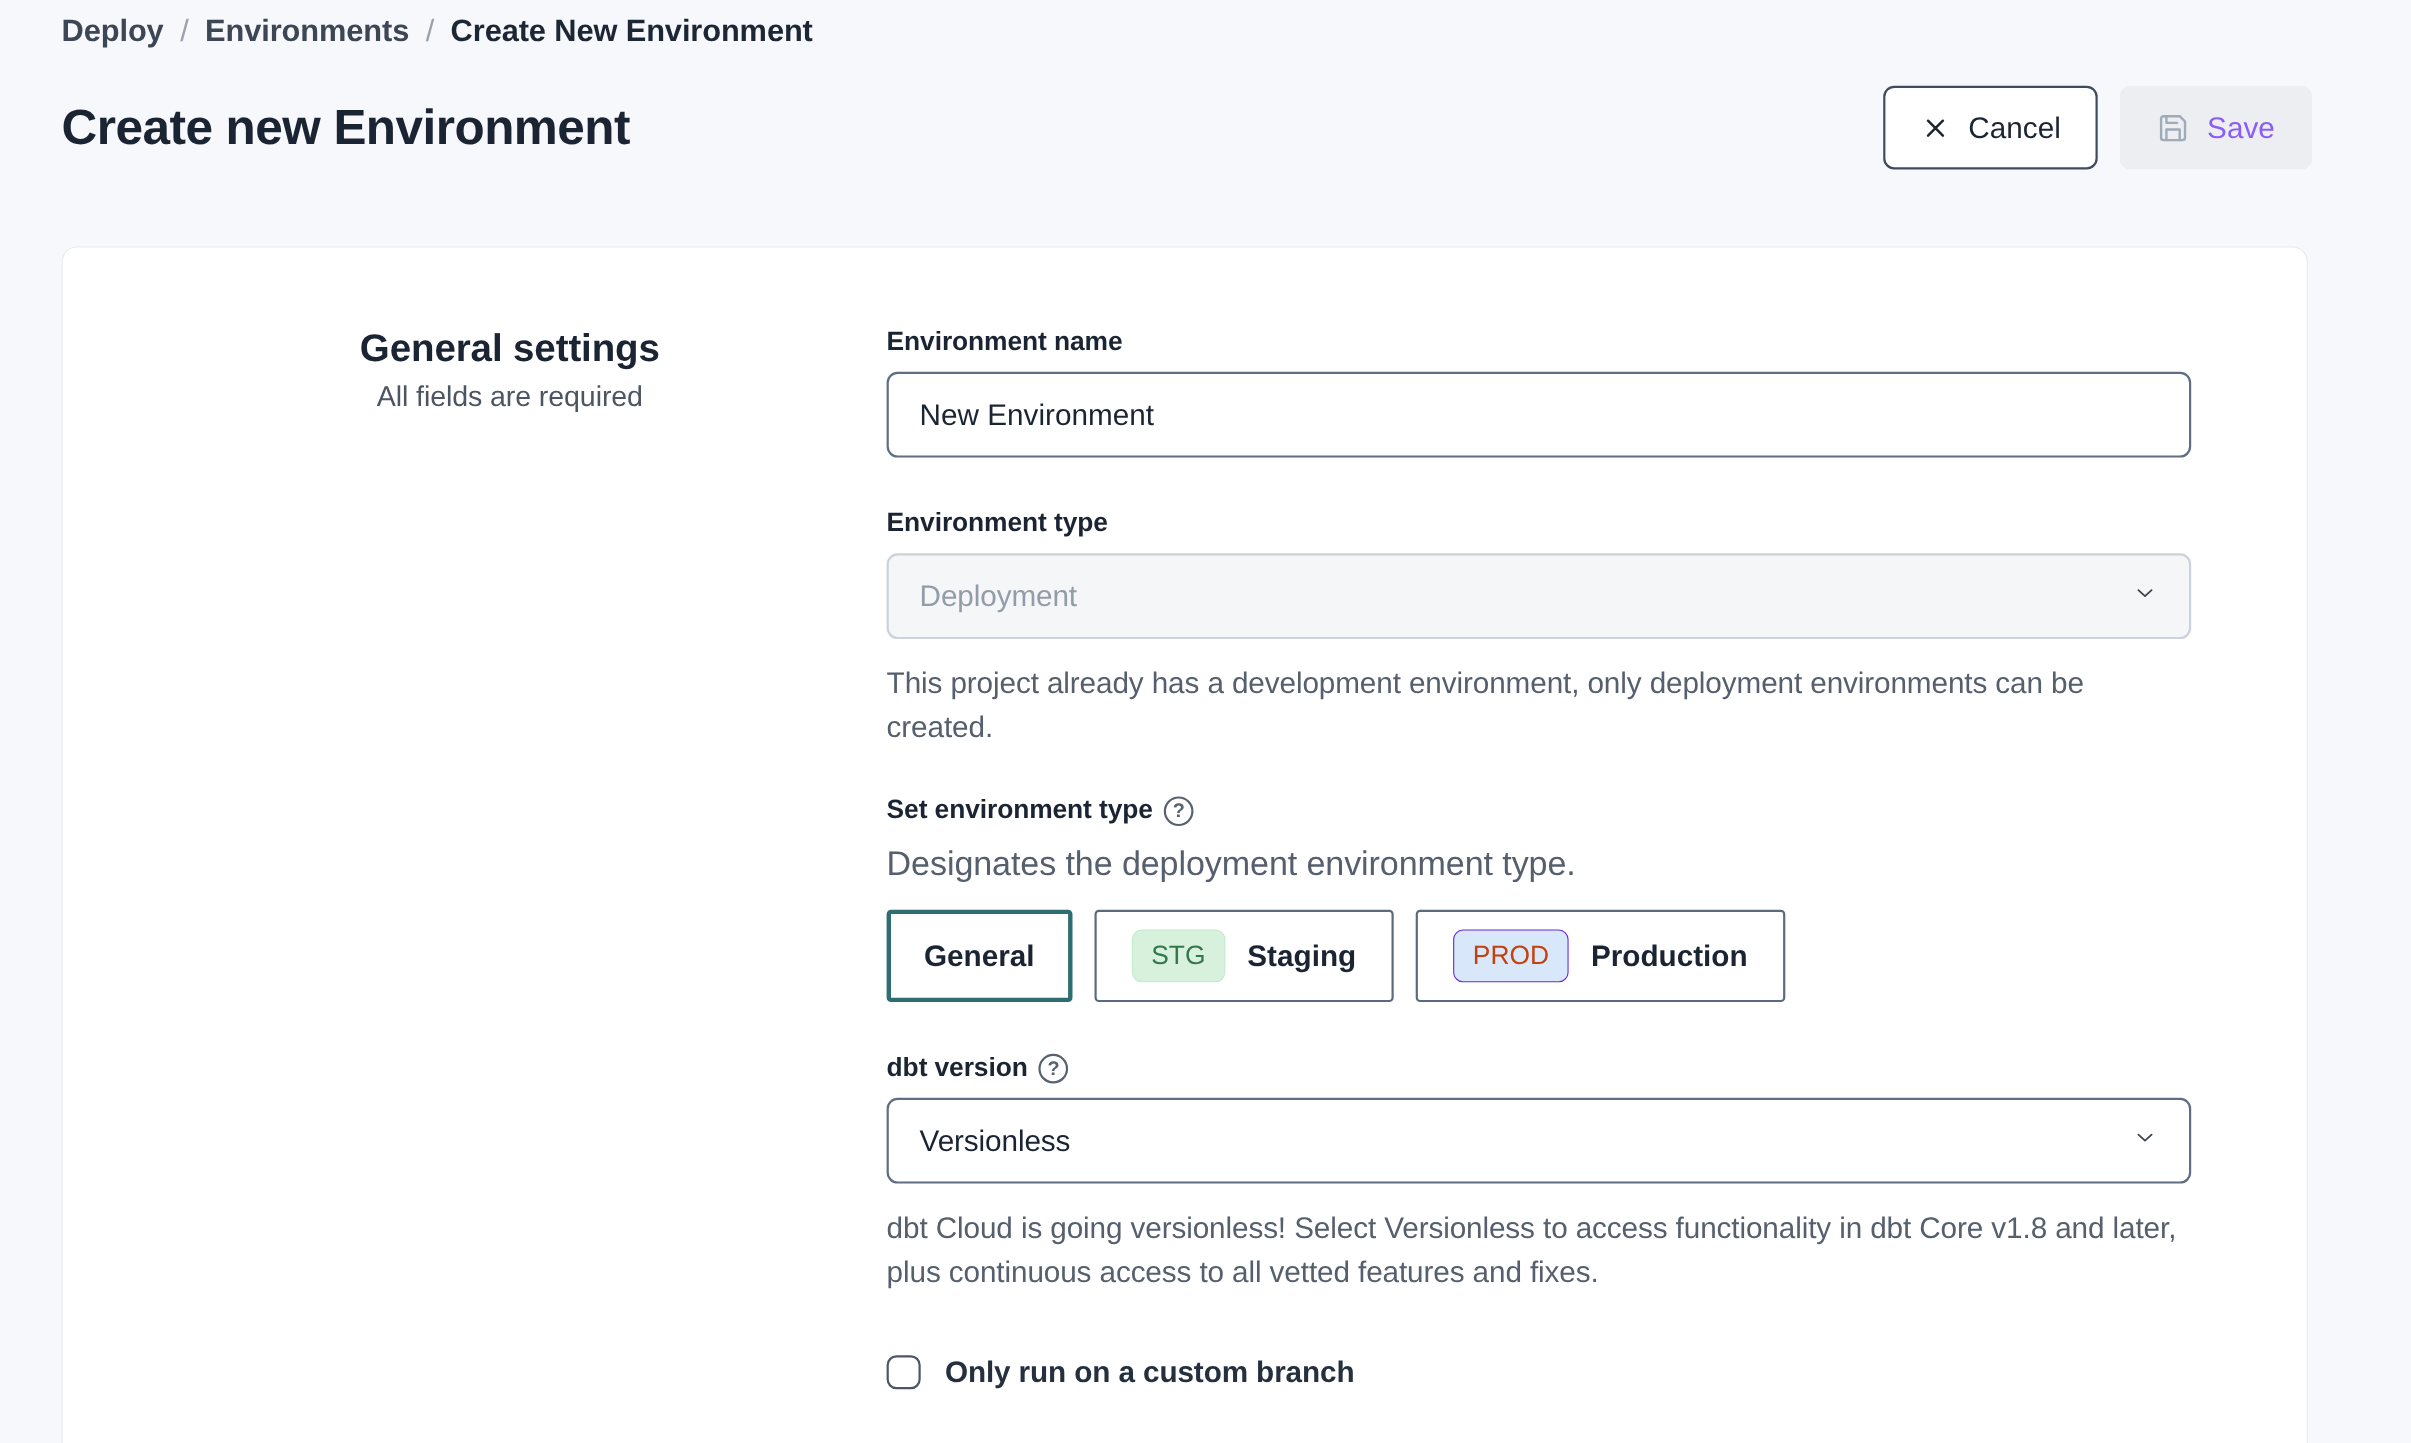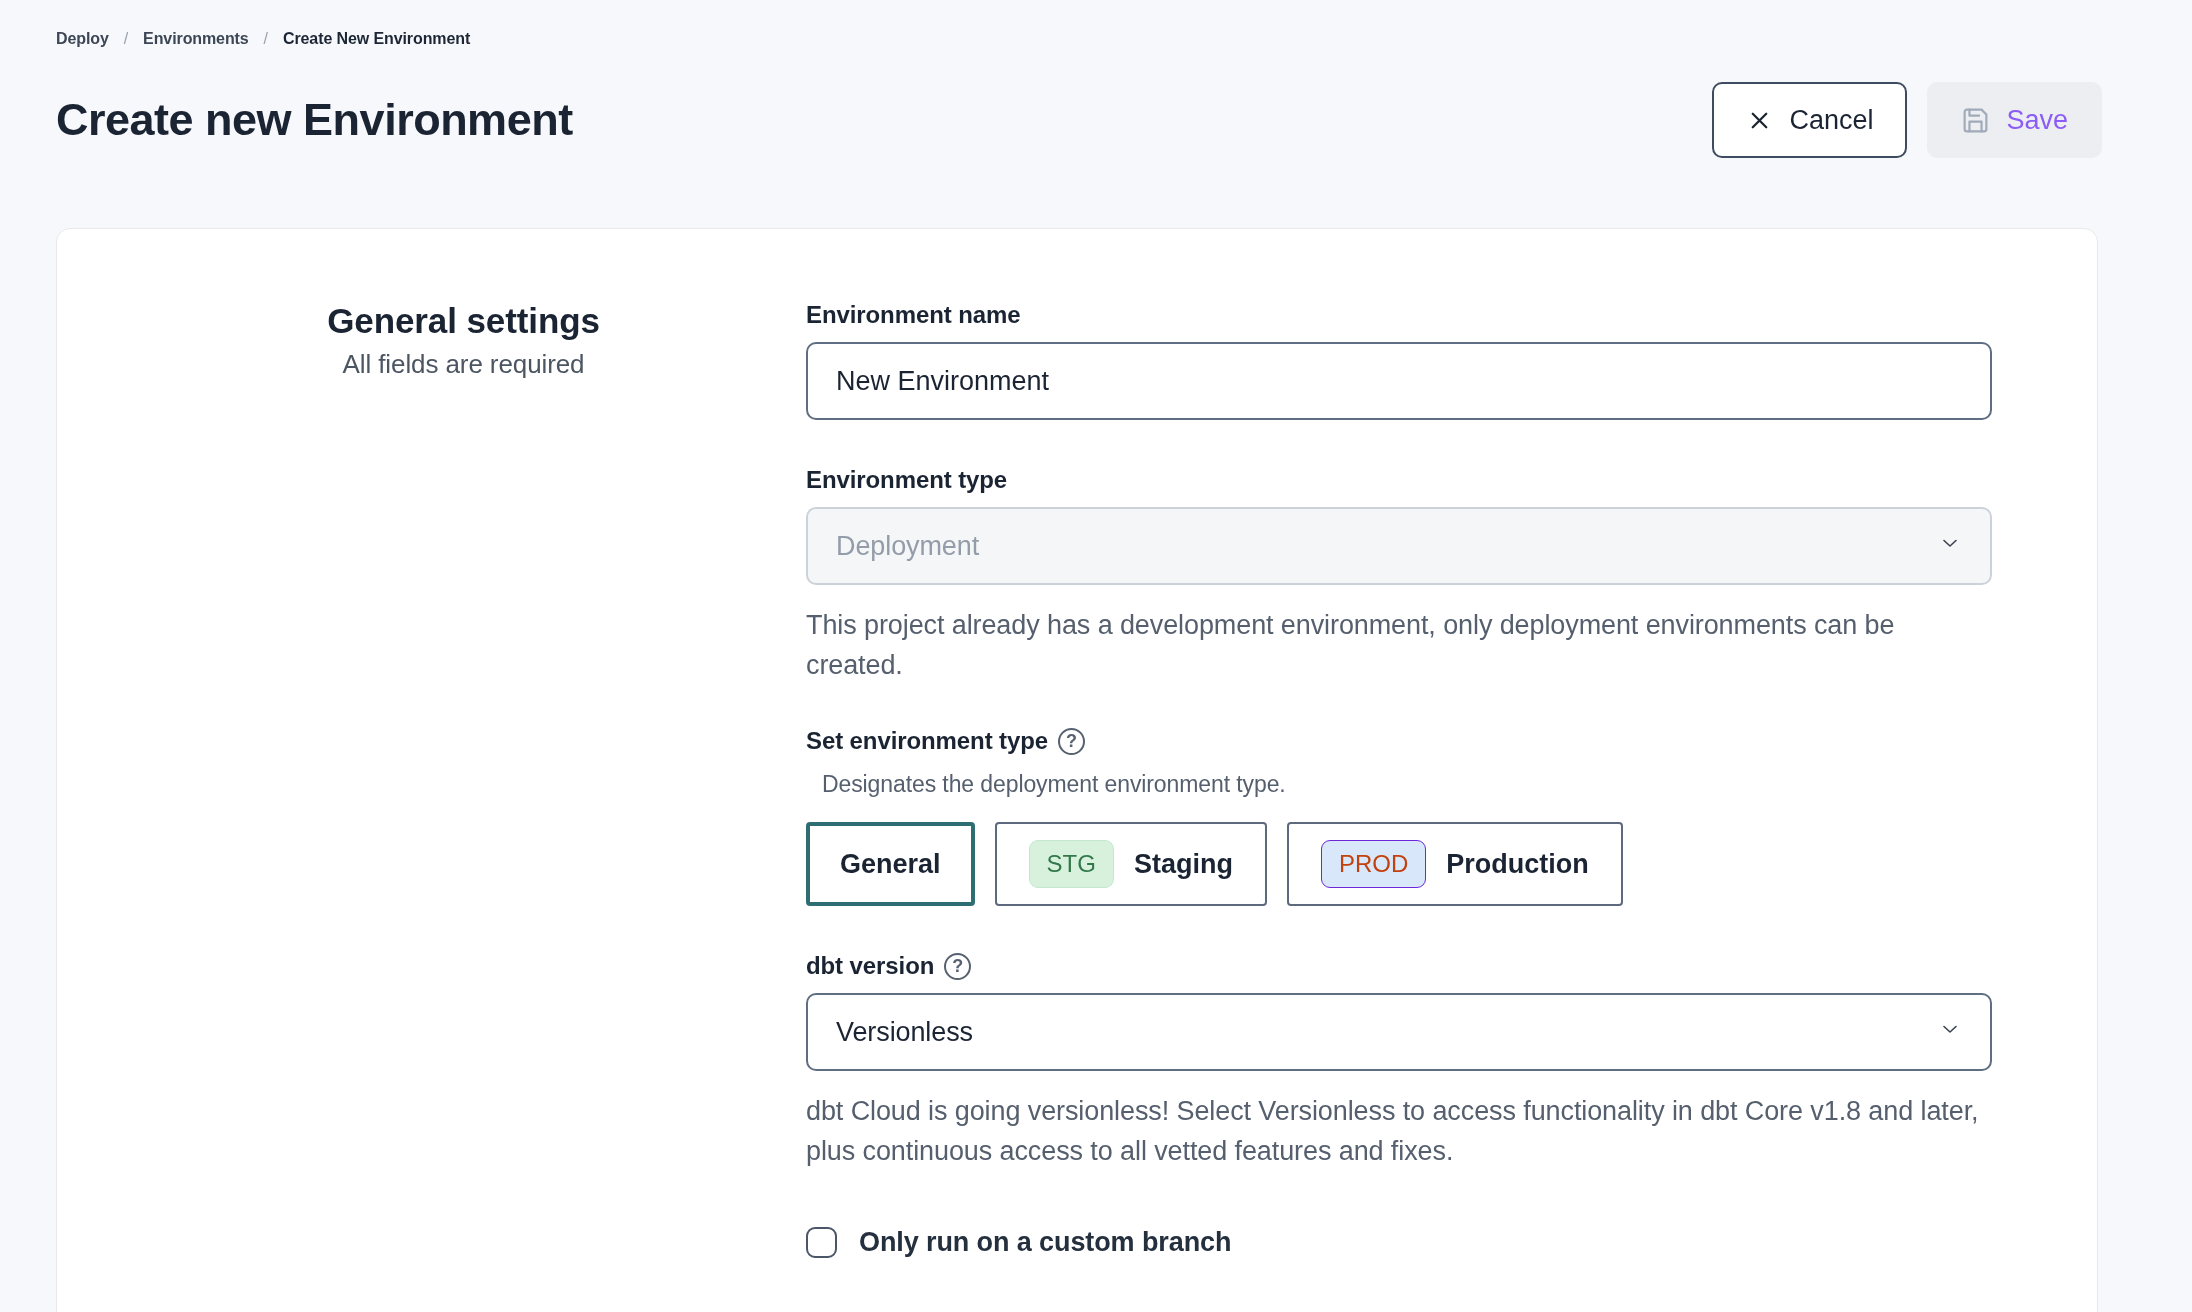--- a/index.html
+++ b/index.html
@@ -10,21 +10,21 @@
     color:#1c2634;
     letter-spacing:-0.1px;
   }
 
   .page { padding-top:12px; }
 
   
   .breadcrumb {
     margin-left:56px; margin-right:90px;
     display:flex; align-items:center; gap:15px;
-    font-size:16px; font-weight:700;margin-top:18px;
+    font-size:28px; font-weight:700;
   }
   .crumb { color:#3c4654; cursor:pointer; }
   .crumb-sep { color:#9aa2ad; font-weight:400; }
   .crumb-current { color:#1c2634; }
 
   
   .header-row {
     margin:34px 90px 0 56px;
     display:flex; align-items:center; justify-content:space-between;
   }
@@ -81,21 +81,21 @@
     padding:0 28px; font-size:27px; color:#1b2433;
     cursor:pointer;
   }
   .select.disabled {
     background:#f5f6f8; border-color:#ccd2d9; color:#939da9; cursor:default;
   }
   .helper-text {
     margin-top:20px; font-size:27px; line-height:40px; color:#555f6d;
     max-width:1186px;
   }
-  .field-desc { font-size:23px; color:#555f6d; margin-bottom:24px;margin-left:16px; }
+  .field-desc { font-size:31px; color:#555f6d; margin-bottom:24px; }
 
   
   .option-row { display:flex; gap:20px; }
   .option-btn {
     display:flex; align-items:center; gap:20px;
     height:84px; padding:0 32px;
     background:#fff; border:2px solid #5d6a7d; border-radius:4px;
     font-size:27px; font-weight:700; color:#1b2433; cursor:pointer;
   }
   .option-btn.selected { border:4px solid #2e6d71; padding:0 30px; }

